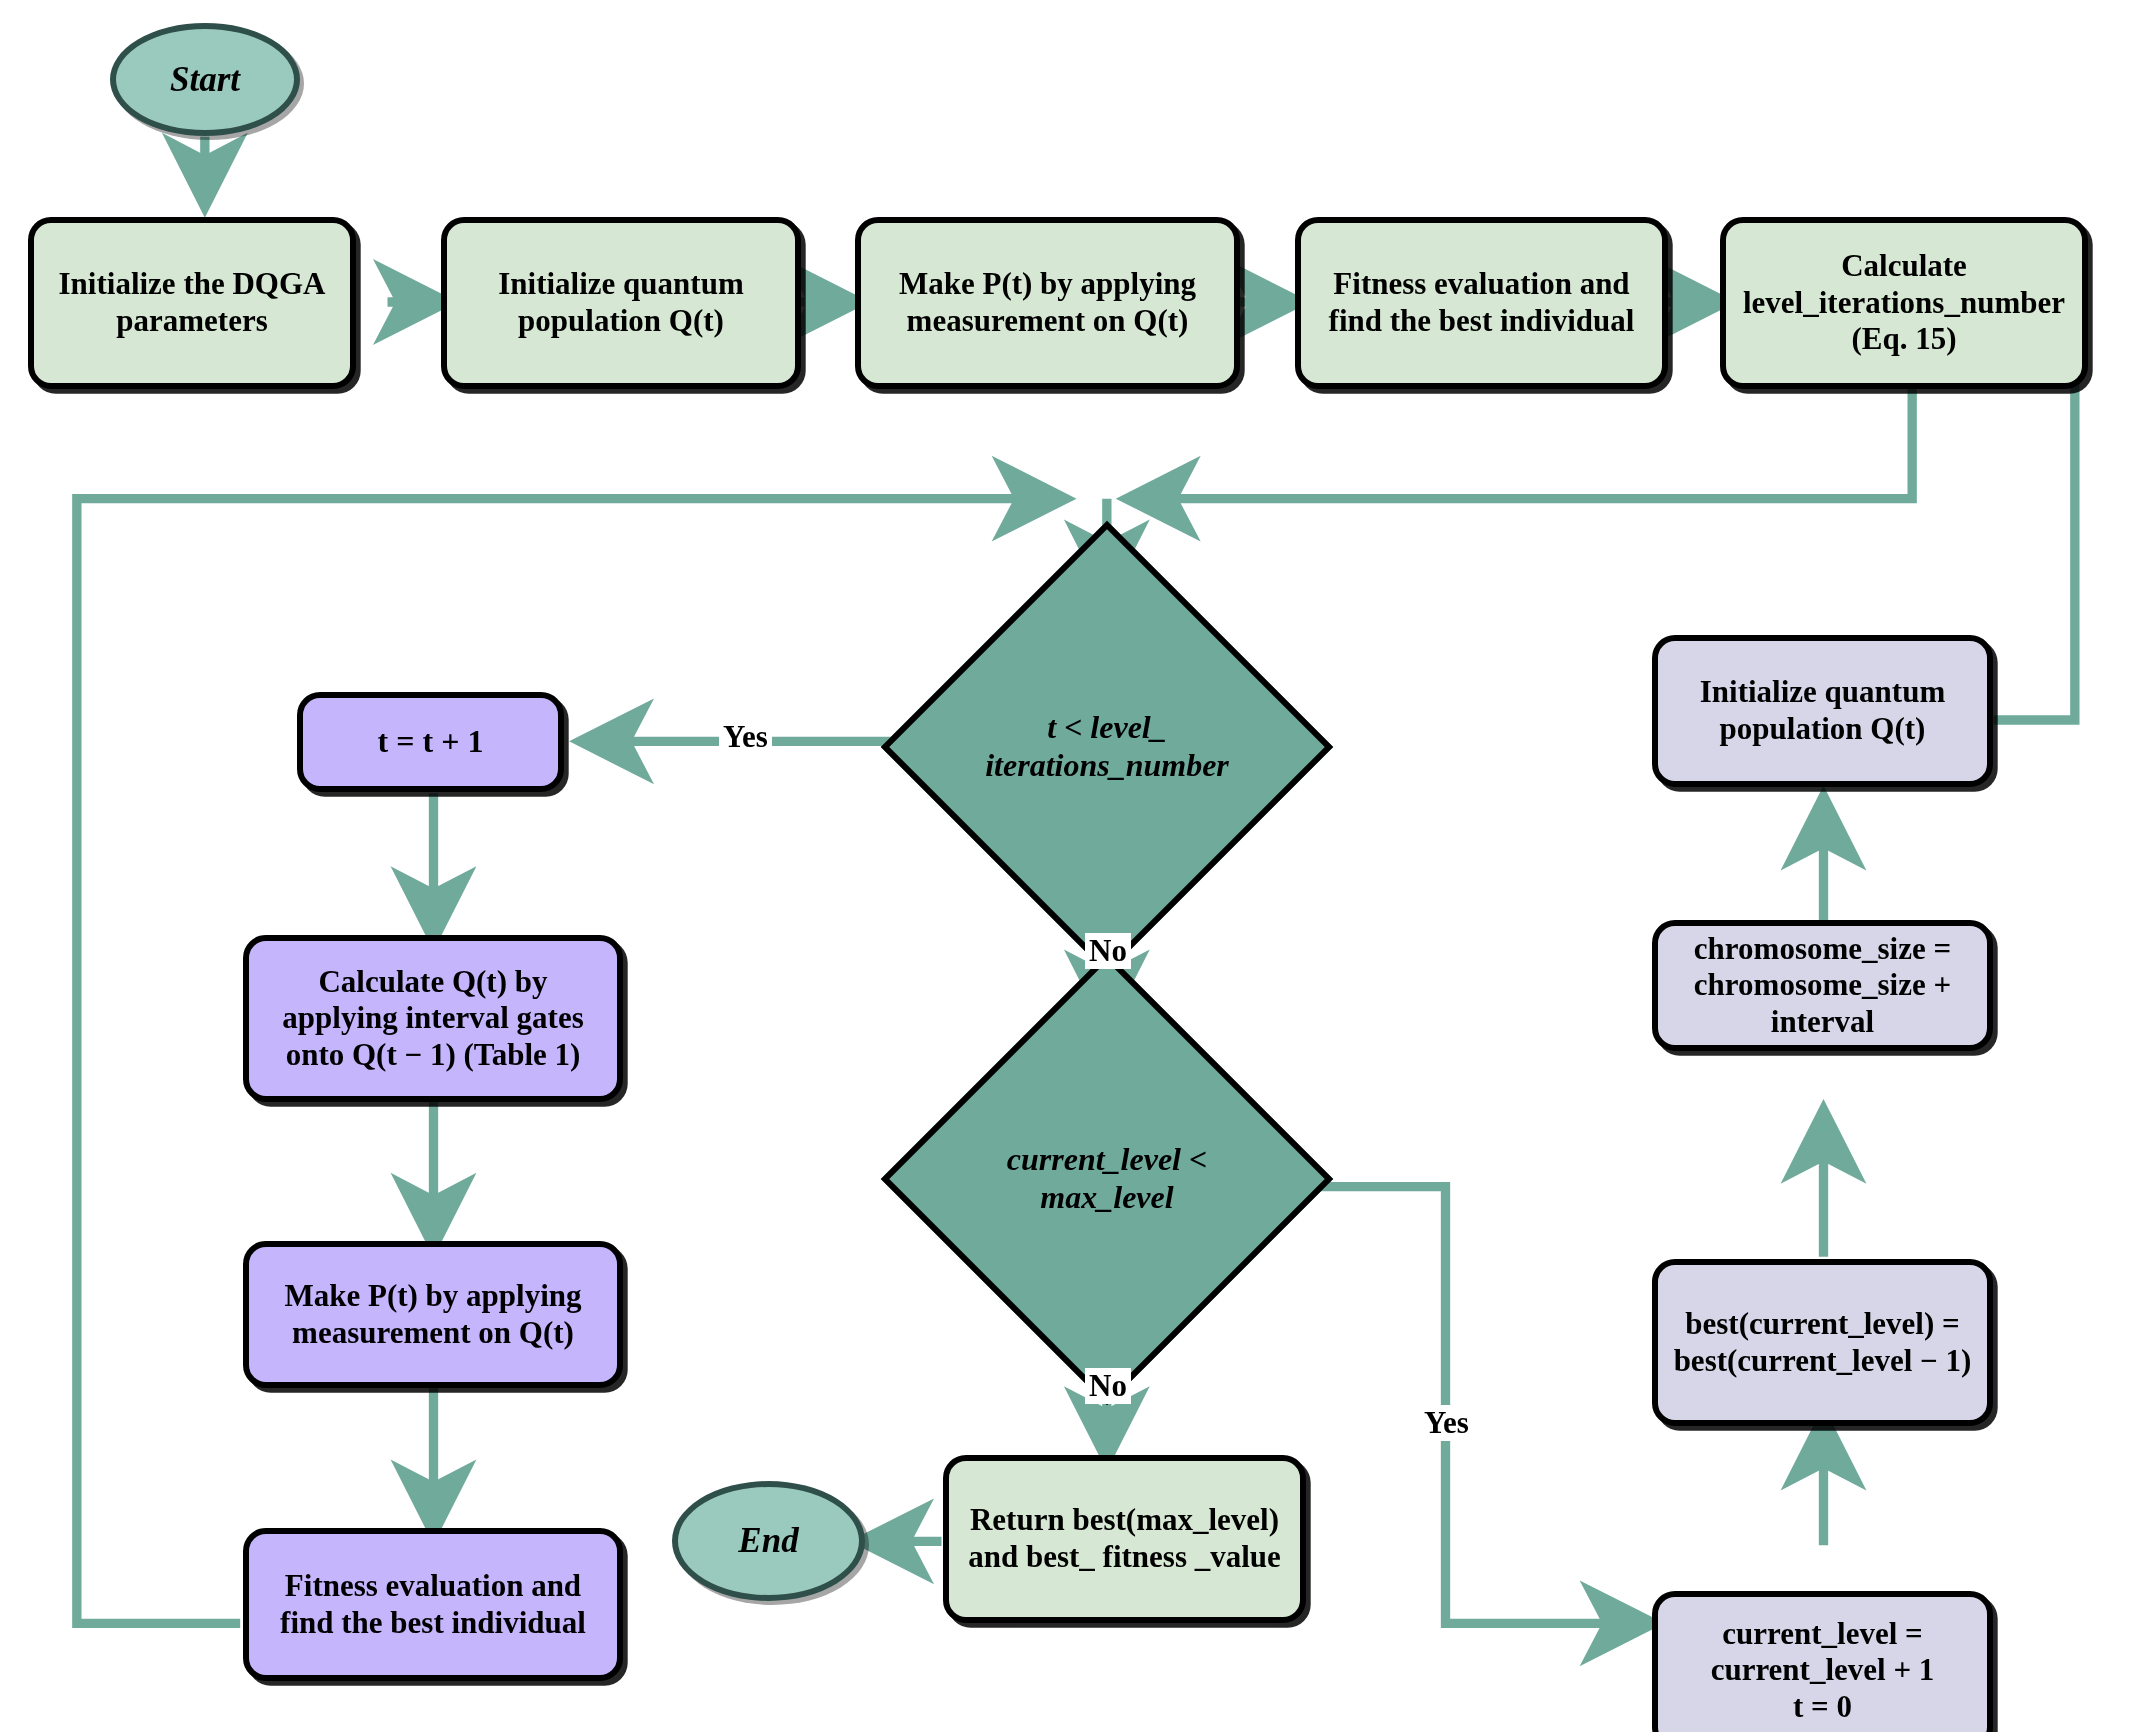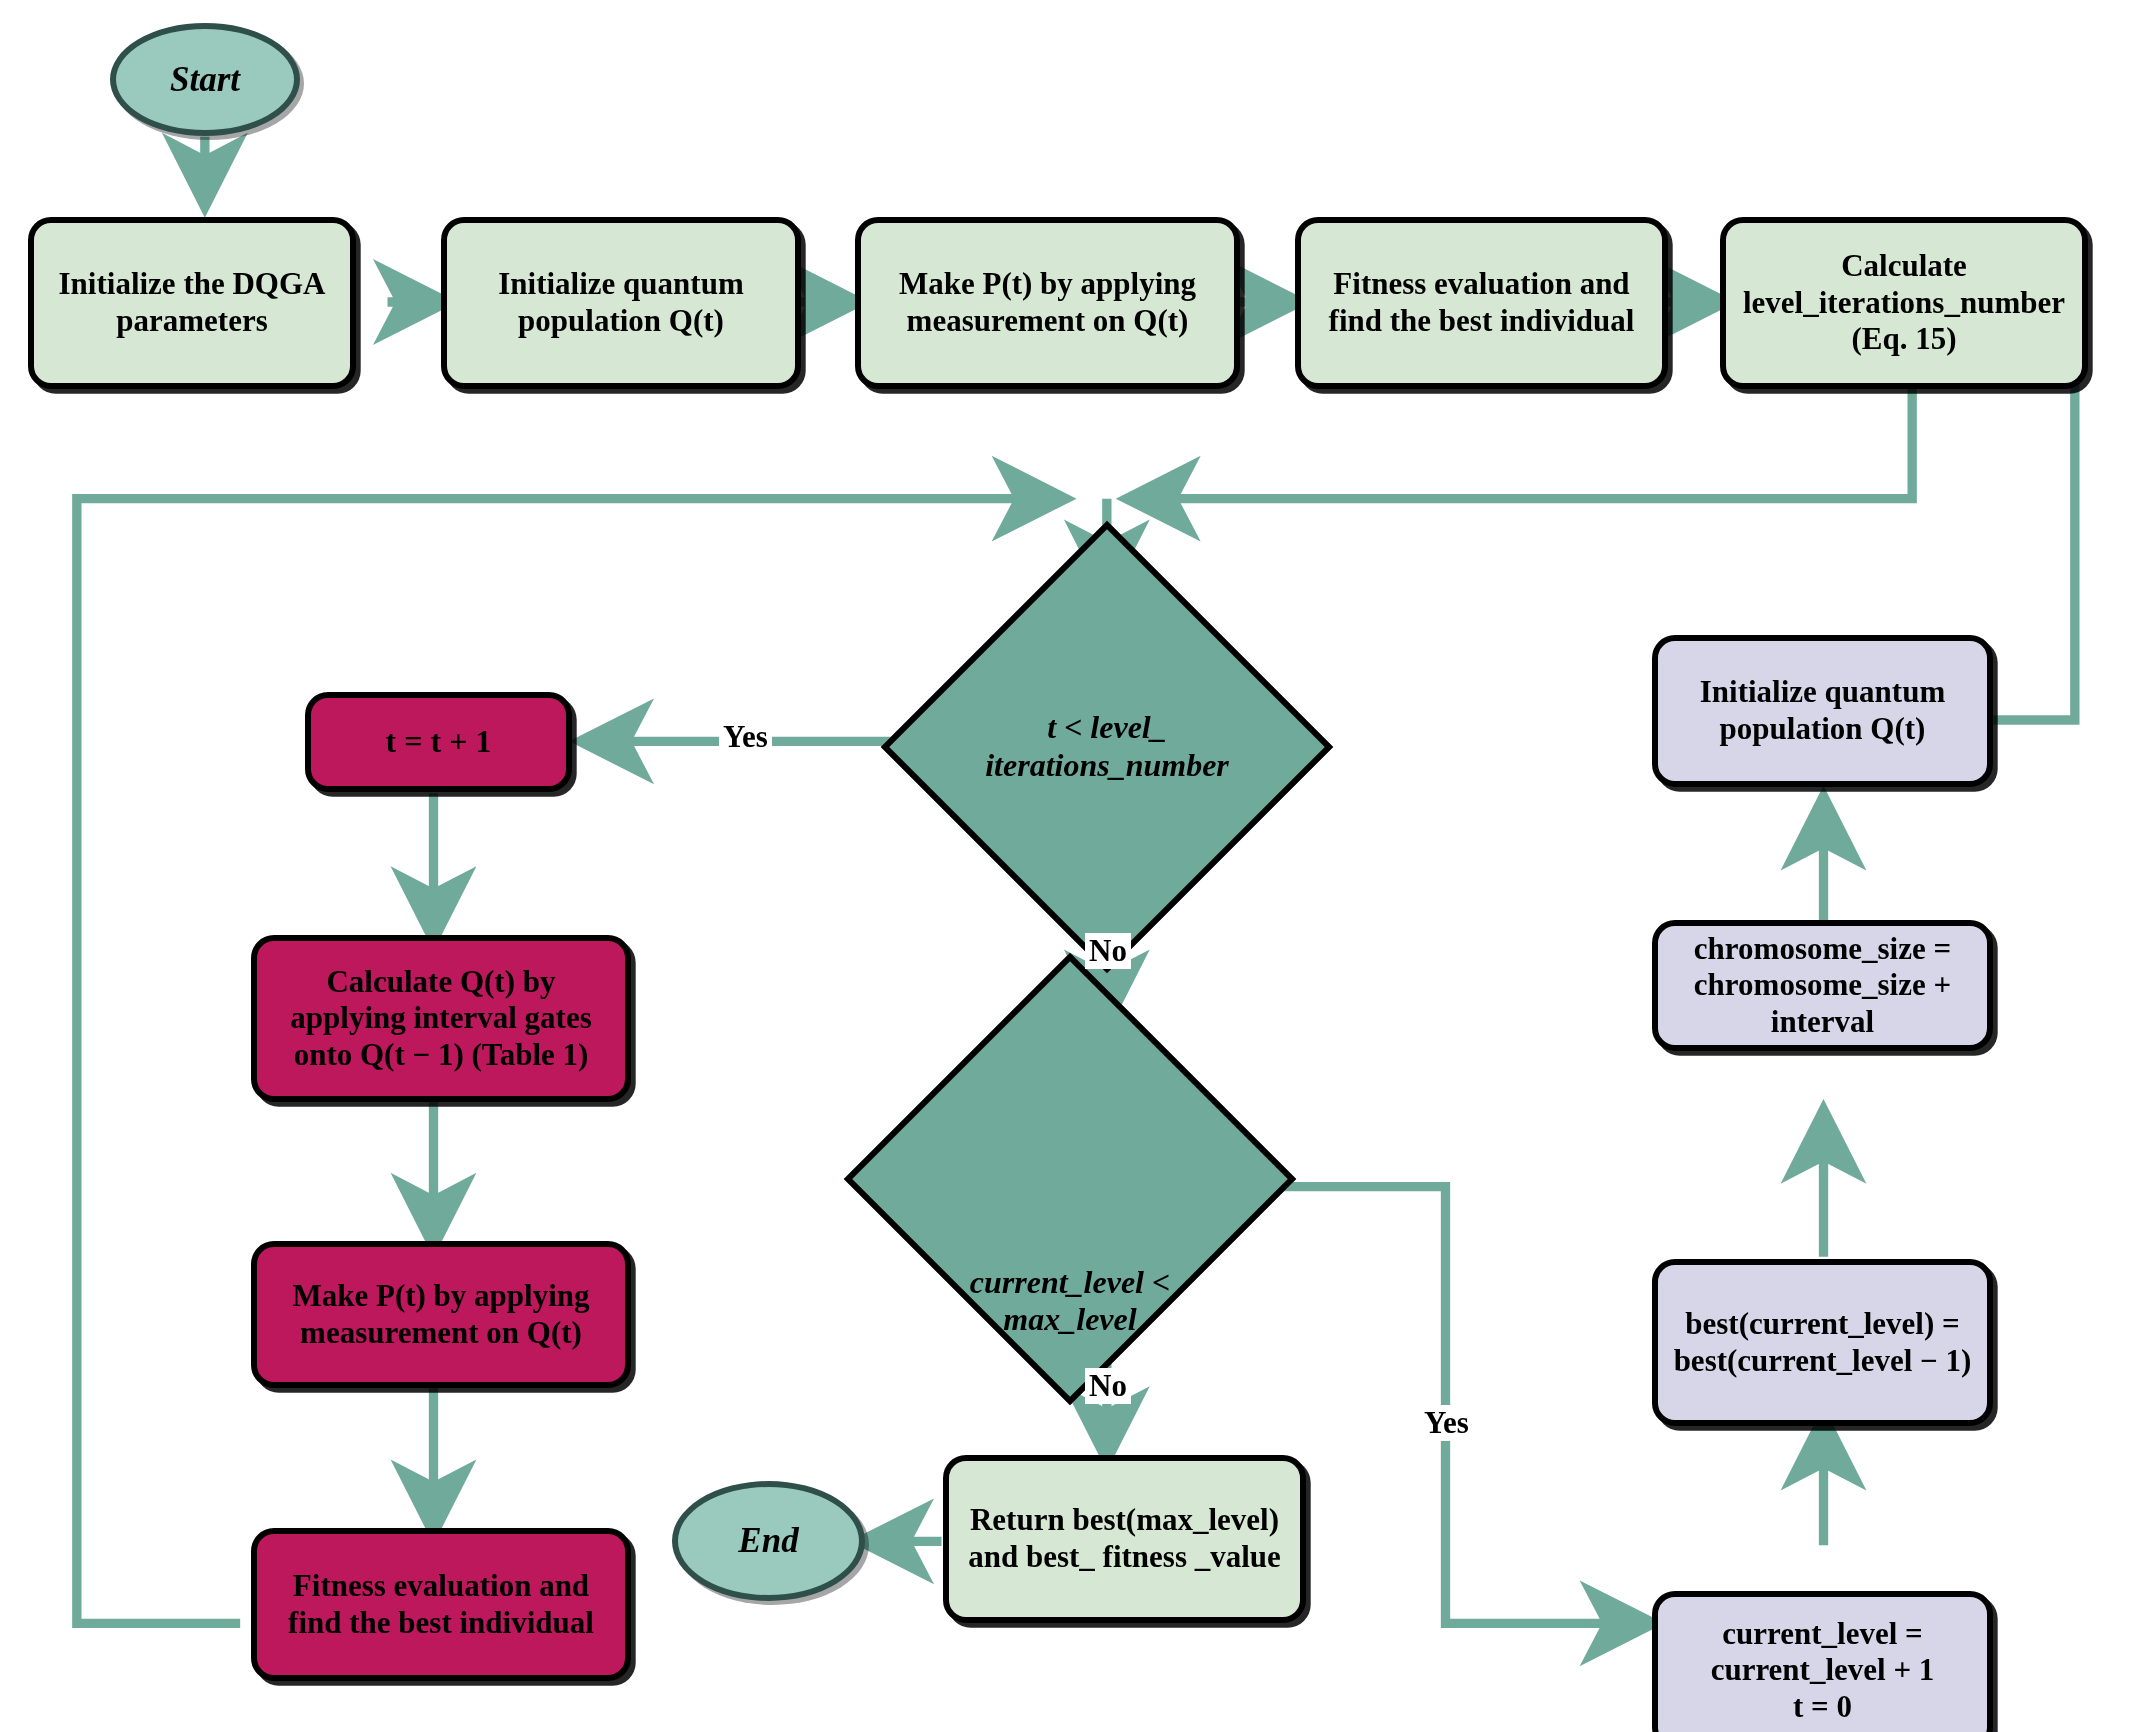--- a/index.html
+++ b/index.html
@@ -37,21 +37,21 @@
     line-height: 1.18;
     z-index: 5;
   }
   .proc {
     border: 6px solid #000000;
     border-radius: 23px;
     padding: 5.3px 6.7px;
     box-shadow: 4.7px 4.7px 0 0 rgba(0,0,0,0.85);
   }
   .proc.green { background: #d6e8d3; }
-  .proc.pink  { background: #be185d; margin-left: 8px; }
+  .proc.pink  { background: #c4b5fd; }
   .proc.purple{ background: #d6d6e8; }
 
   .term {
     background: #9ac9bd;
     border: 6px solid #2f4f4a;
     border-radius: 50%;
     font-style: italic;
     box-shadow: 4px 4px 0 0 rgba(0,0,0,0.35);
   }
 
@@ -181,21 +181,21 @@
   </div>
 
   <div class="node diamond fs-48" style="left:947px; top:587px; width:320px; height:320px;">
     <div class="dia-shape"></div>
     <div class="dia-label">
       <span>t &lt; level_</span><br>
       <span>iterations_number</span>
     </div>
   </div>
 
-  <div class="node diamond fs-48" style="left:910px; top:1019px; width:320px; height:320px;align-items:flex-end;">
+  <div class="node diamond fs-48" style="left:947px; top:1019px; width:320px; height:320px;">
     <div class="dia-shape"></div>
     <div class="dia-label">
       <span>current_level &lt;</span><br>
       <span>max_level</span>
     </div>
   </div>
 
   <div class="node proc pink fs-48" style="left:297px; top:692px; width:267px; height:100px;">
     <span>t = t + 1</span>
   </div>

